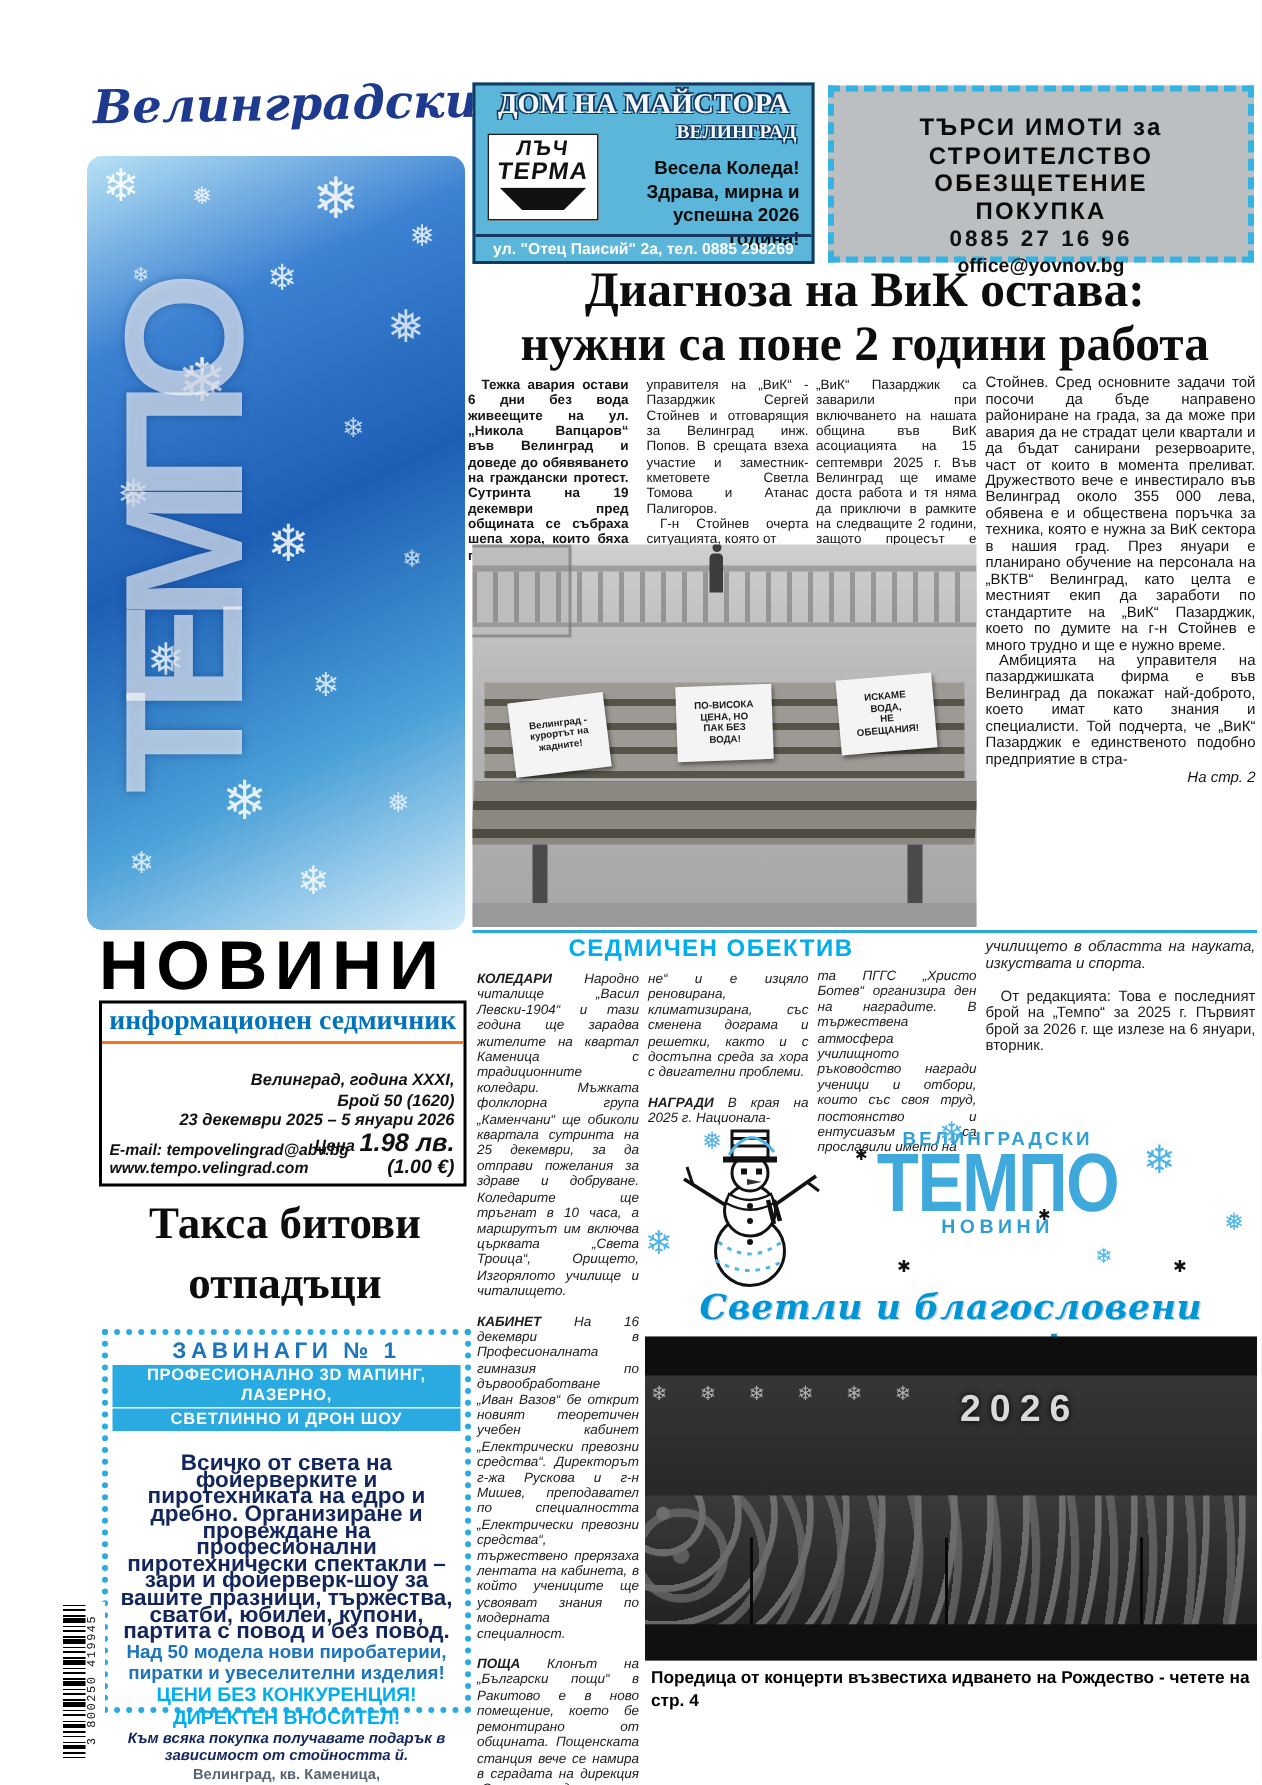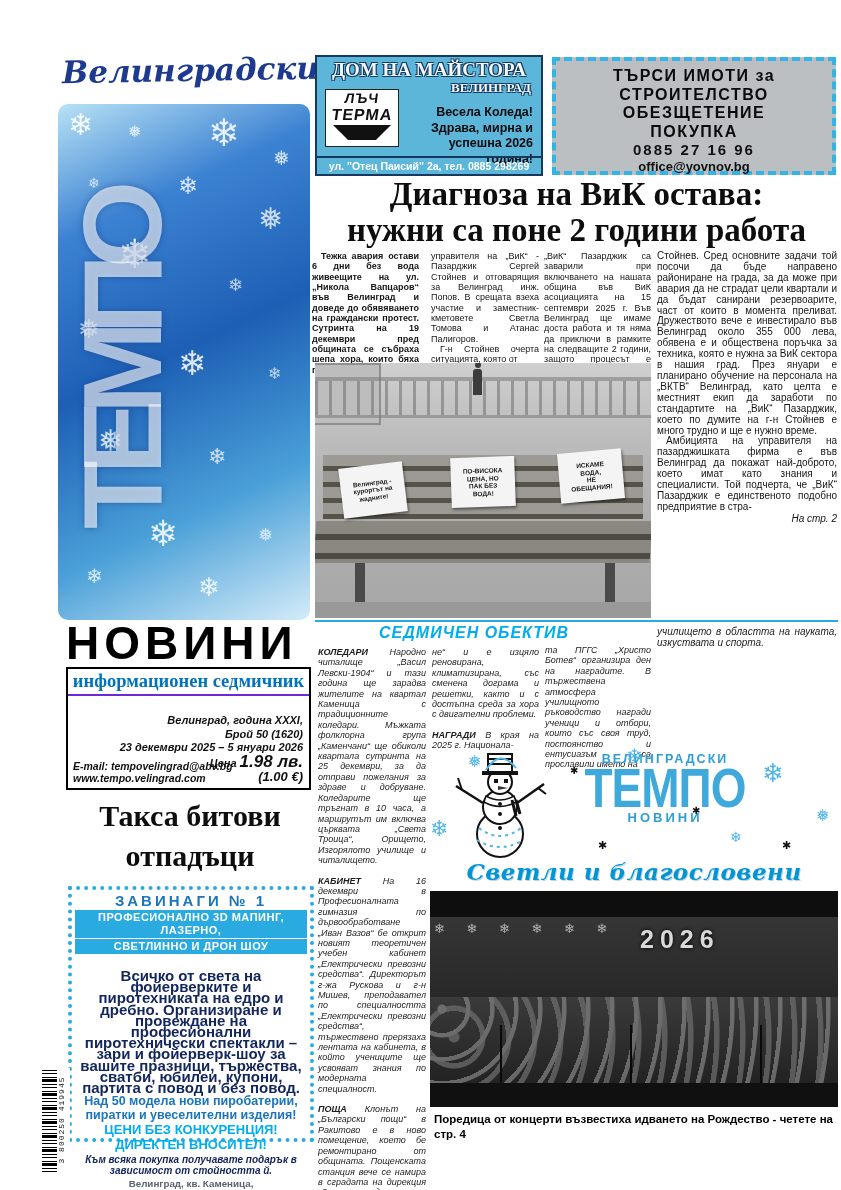--- a/index.html
+++ b/index.html
@@ -35,21 +35,21 @@
   .lt-luch{font-weight:900;font-size:14px;letter-spacing:1px;transform:skewX(-8deg);}
   .lt-terma{font-weight:900;font-size:16px;letter-spacing:1px;transform:skewX(-8deg);}
   .lt-tri{width:58px;height:15px;margin:1px auto 0;background:#111;
     clip-path:polygon(0 0,100% 0,74% 100%,26% 100%);}
   .adom-greet{position:absolute;top:48px;right:8px;left:84px;text-align:right;
     font-weight:bold;font-size:12.5px;line-height:15.5px;color:#0b0b0b;}
   .adom-addr{position:absolute;left:0;right:0;bottom:0;border-top:2px solid #16395f;
     text-align:center;font-weight:bold;font-size:10.5px;color:#fff;padding:2px 0;}
 
   #ad-imoti{left:552px;top:57px;width:284px;height:118px;background:#bcbfc1;
-    border:4px dashed #35b4e4;box-sizing:border-box;text-align:center;padding-top:6px;}
+    border:4px dashed #35b4e4;box-sizing:border-box;text-align:center;padding-top:16px;}
   .imoti-line{font-weight:900;font-size:16px;letter-spacing:1.5px;line-height:18.5px;color:#0a0a0a;}
   .imoti-phone{font-weight:900;font-size:15px;letter-spacing:2px;line-height:18px;}
   .imoti-mail{font-weight:bold;font-size:13px;line-height:16px;}
 
   
   #headline1{left:315px;top:176px;width:523px;text-align:center;
     font-family:"Liberation Serif",serif;font-weight:bold;font-size:33px;line-height:36px;color:#0d0d0d;}
   .ncol{position:absolute;font-size:9px;line-height:10.35px;text-align:justify;color:#151515;}
   .ncol p{margin:0;}
   .ncol p.ind{text-indent:9px;}
@@ -83,21 +83,21 @@
     display:flex;align-items:center;justify-content:center;text-align:center;
     font-weight:bold;font-size:6.5px;line-height:7.5px;color:#1a1a1a;white-space:pre-line;}
   #sign1{left:26px;top:102px;transform:rotate(-7deg);}
   #sign2{left:136px;top:94px;transform:rotate(-2deg);}
   #sign3{left:244px;top:88px;transform:rotate(-5deg);}
 
   
   #novini{left:66px;top:622px;width:245px;}
   .novini-title{font-weight:900;font-size:46px;line-height:42px;letter-spacing:5px;color:#000;}
   .novini-frame{border:2px solid #000;margin-top:3px;}
-  .frame-top{border-bottom:2px solid #6d28d9;text-align:center;color:#0073bd;
+  .frame-top{border-bottom:2px solid #f97316;text-align:center;color:#0073bd;
     font-family:"Liberation Serif",serif;font-weight:bold;font-size:18.5px;padding:2px 0;}
   .frame-bot{position:relative;min-height:74px;padding:4px 6px 4px 6px;box-sizing:border-box;}
   .issue{text-align:right;font-style:italic;font-weight:bold;font-size:11px;line-height:13.5px;margin-top:14px;}
   .price-big{font-size:17px;}
   .price-eur{font-size:13px;}
   .contact{position:absolute;left:5px;bottom:3px;text-align:left;font-style:italic;
     font-weight:bold;font-size:10.5px;line-height:12.5px;}
 
   
   #taksa{left:70px;top:796px;width:240px;text-align:center;
@@ -115,21 +115,21 @@
   .fw-body{font-weight:bold;font-size:15px;line-height:11.2px;color:#13265c;margin-top:16px;}
   .fw-offer{color:#1b75bc;font-weight:900;font-size:12.5px;line-height:13.5px;margin-top:2px;}
   .fw-prices{color:#00aeef;font-weight:900;font-size:13px;line-height:14.5px;margin-top:1px;}
   .fw-gift{font-weight:bold;font-style:italic;font-size:10px;line-height:11px;color:#13265c;margin-top:2px;}
   .fw-addr{font-weight:bold;font-size:9.8px;line-height:11px;color:#5a6470;margin-top:2px;}
   .fw-gsm{font-weight:bold;font-size:10.5px;color:#5a6470;margin-top:1px;}
   .fw-hl{background:#000;color:#fff;padding:0 2px;}
 
   
   #weekly-title{left:318px;top:624px;width:312px;text-align:center;color:#00adee;
-    font-weight:900;font-size:16px;letter-spacing:1px;font-style:italic;}
+    font-weight:900;font-size:16px;letter-spacing:1px;}
   .wcol{position:absolute;font-size:9px;line-height:10.4px;text-align:justify;
     font-style:italic;color:#1c1c1c;}
   .wcol p{margin:0 0 10px 0;}
   .wlead{font-weight:bold;}
   #wcolA{left:318px;top:647px;width:108px;height:498px;}
   #wcolB{left:432px;top:647px;width:107px;height:112px;}
   #wcolC{left:545px;top:645px;width:106px;height:122px;}
   #wcolD{left:657px;top:626px;width:180px;height:240px;font-size:10px;line-height:11.3px;}
   #wcolD .note{font-style:normal;}
   #wcolD p.ind{text-indent:10px;}
@@ -324,20 +324,21 @@
   </div>
   <div class="wcol" id="wcolB">
     <p>не“ и е изцяло реновирана, климатизирана, със сменена дограма и решетки, както и с достъпна среда за хора с двигателни проблеми.</p>
     <p><span class="wlead">НАГРАДИ</span><span> В края на 2025 г. Национала-</span></p>
   </div>
   <div class="wcol" id="wcolC">
     <p>та ПГГС „Христо Ботев“ организира ден на наградите. В тържествена атмосфера училищното ръководство награди ученици и отбори, които със своя труд, постоянство и ентусиазъм са прославили името на</p>
   </div>
   <div class="wcol" id="wcolD">
     <p>училището в областта на науката, изкуствата и спорта.</p>
+    <p class="note ind">От редакцията: Това е последният брой на „Темпо“ за 2025 г. Първият брой за 2026 г. ще излезе на 6 януари, вторник.</p>
   </div>
 
   <div class="abs" id="snowman-area">
     <svg width="124" height="112" viewBox="0 0 124 112" style="position:absolute;left:8px;top:0">
       <circle cx="62" cy="86" r="23" fill="#fff" stroke="#111" stroke-width="2"></circle>
       <circle cx="62" cy="59" r="17" fill="#fff" stroke="#111" stroke-width="2"></circle>
       <circle cx="62" cy="34" r="12" fill="#fff" stroke="#111" stroke-width="2"></circle>
       <rect x="50" y="6" width="24" height="18" fill="#fff" stroke="#111" stroke-width="2"></rect>
       <line x1="50" y1="11" x2="74" y2="11" stroke="#111" stroke-width="2"></line>
       <line x1="50" y1="16" x2="74" y2="16" stroke="#111" stroke-width="2"></line>

